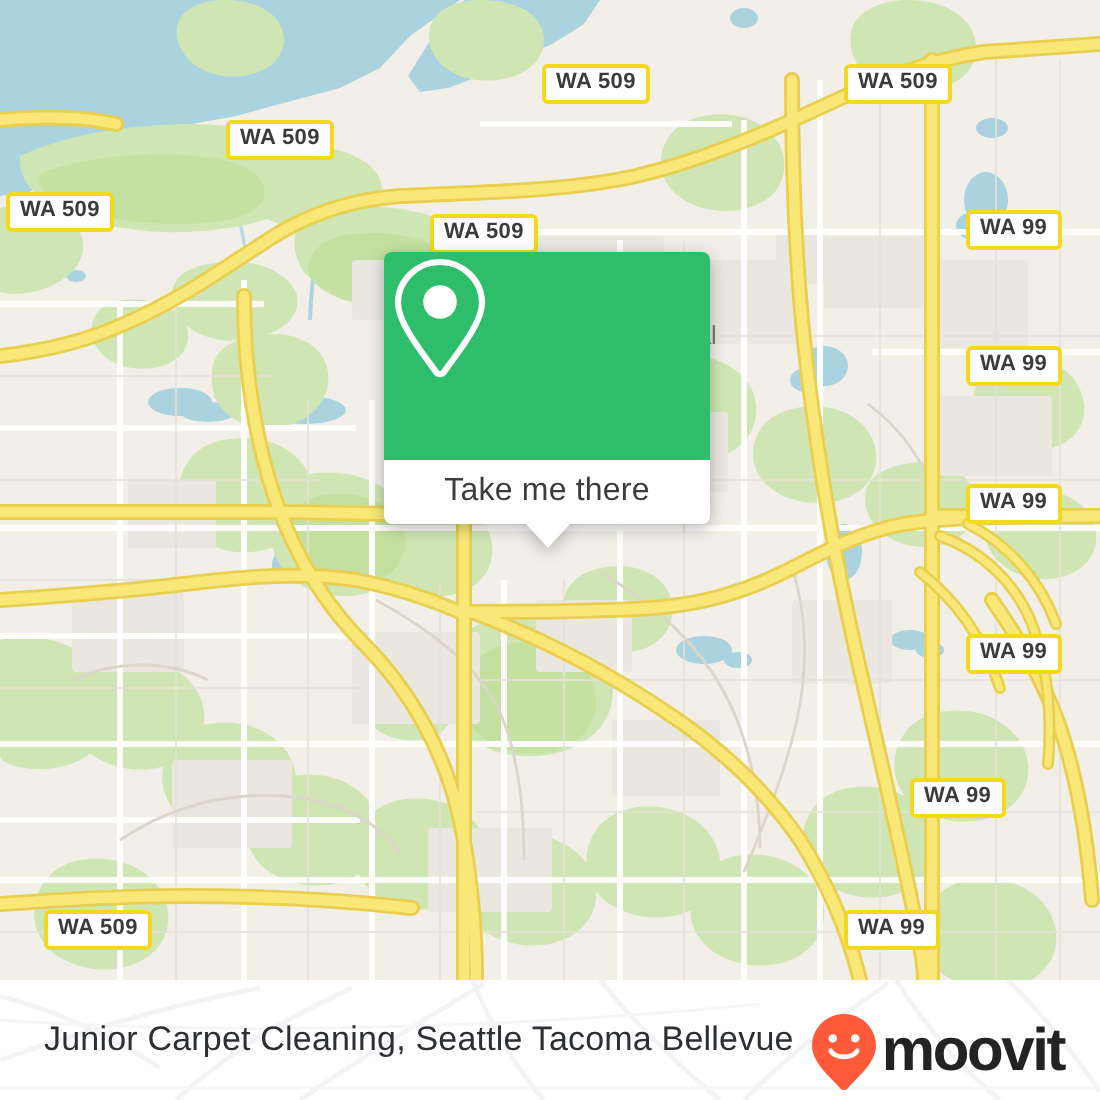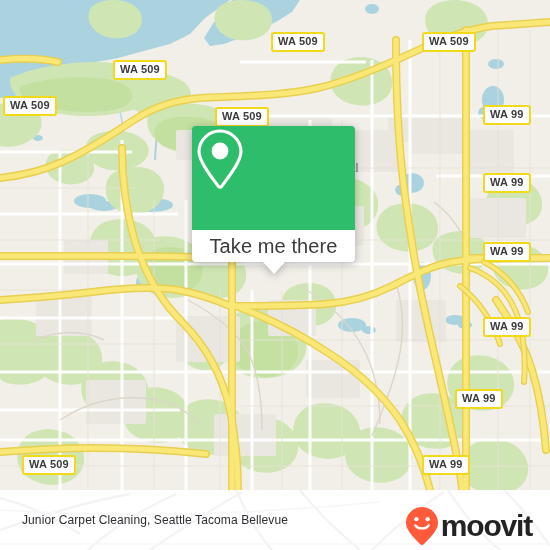--- a/index.html
+++ b/index.html
@@ -26,32 +26,32 @@
                padding:0 8px 0 6px;white-space:nowrap;
                font-family:"Liberation Sans",sans-serif;}
 
   
   #callout{position:absolute;left:192px;top:126px;width:163px;
            filter:drop-shadow(0 2px 4px rgba(0,0,0,.28));}
   #callout-top{background:#2ebd6b;height:104px;border-radius:4px 4px 0 0;
                display:flex;align-items:center;justify-content:center;}
   #callout-bottom{background:#fff;height:32px;border-radius:0 0 4px 4px;
                   display:flex;align-items:center;justify-content:center;}
-  #callout-label{color:#3c3c3c;font-size:20px;letter-spacing:.1px;
+  #callout-label{color:#3c3c3c;font-size:16px;letter-spacing:.1px;
                  font-family:"Liberation Sans",sans-serif;}
   #callout-tail{position:absolute;left:50%;top:136px;margin-left:-11px;width:0;height:0;
                 border-left:11px solid transparent;border-right:11px solid transparent;
                 border-top:12px solid #fff;}
 
   
   #bottombar{position:absolute;left:0;top:490px;width:550px;height:60px;
              background:#ffffff;overflow:hidden;}
   #bottombar-watermark{position:absolute;left:0;top:0;width:550px;height:60px;opacity:.5;}
   #bottom-title{position:absolute;left:22px;top:0;height:60px;display:flex;align-items:center;
-                color:#2c2f33;font-size:12px;letter-spacing:.1px;
+                color:#2c2f33;font-size:17px;letter-spacing:.1px;
                 font-family:"Liberation Sans",sans-serif;white-space:nowrap;}
   #brand{position:absolute;right:18px;top:0;height:72px;display:flex;align-items:center;gap:2px;}
   #brand-word{color:#232323;font-size:30px;font-weight:bold;letter-spacing:-1.2px;
               font-family:"Liberation Sans",sans-serif;line-height:30px;}
 </style>
 </head>
 <body>
 
 <div id="page">
 

